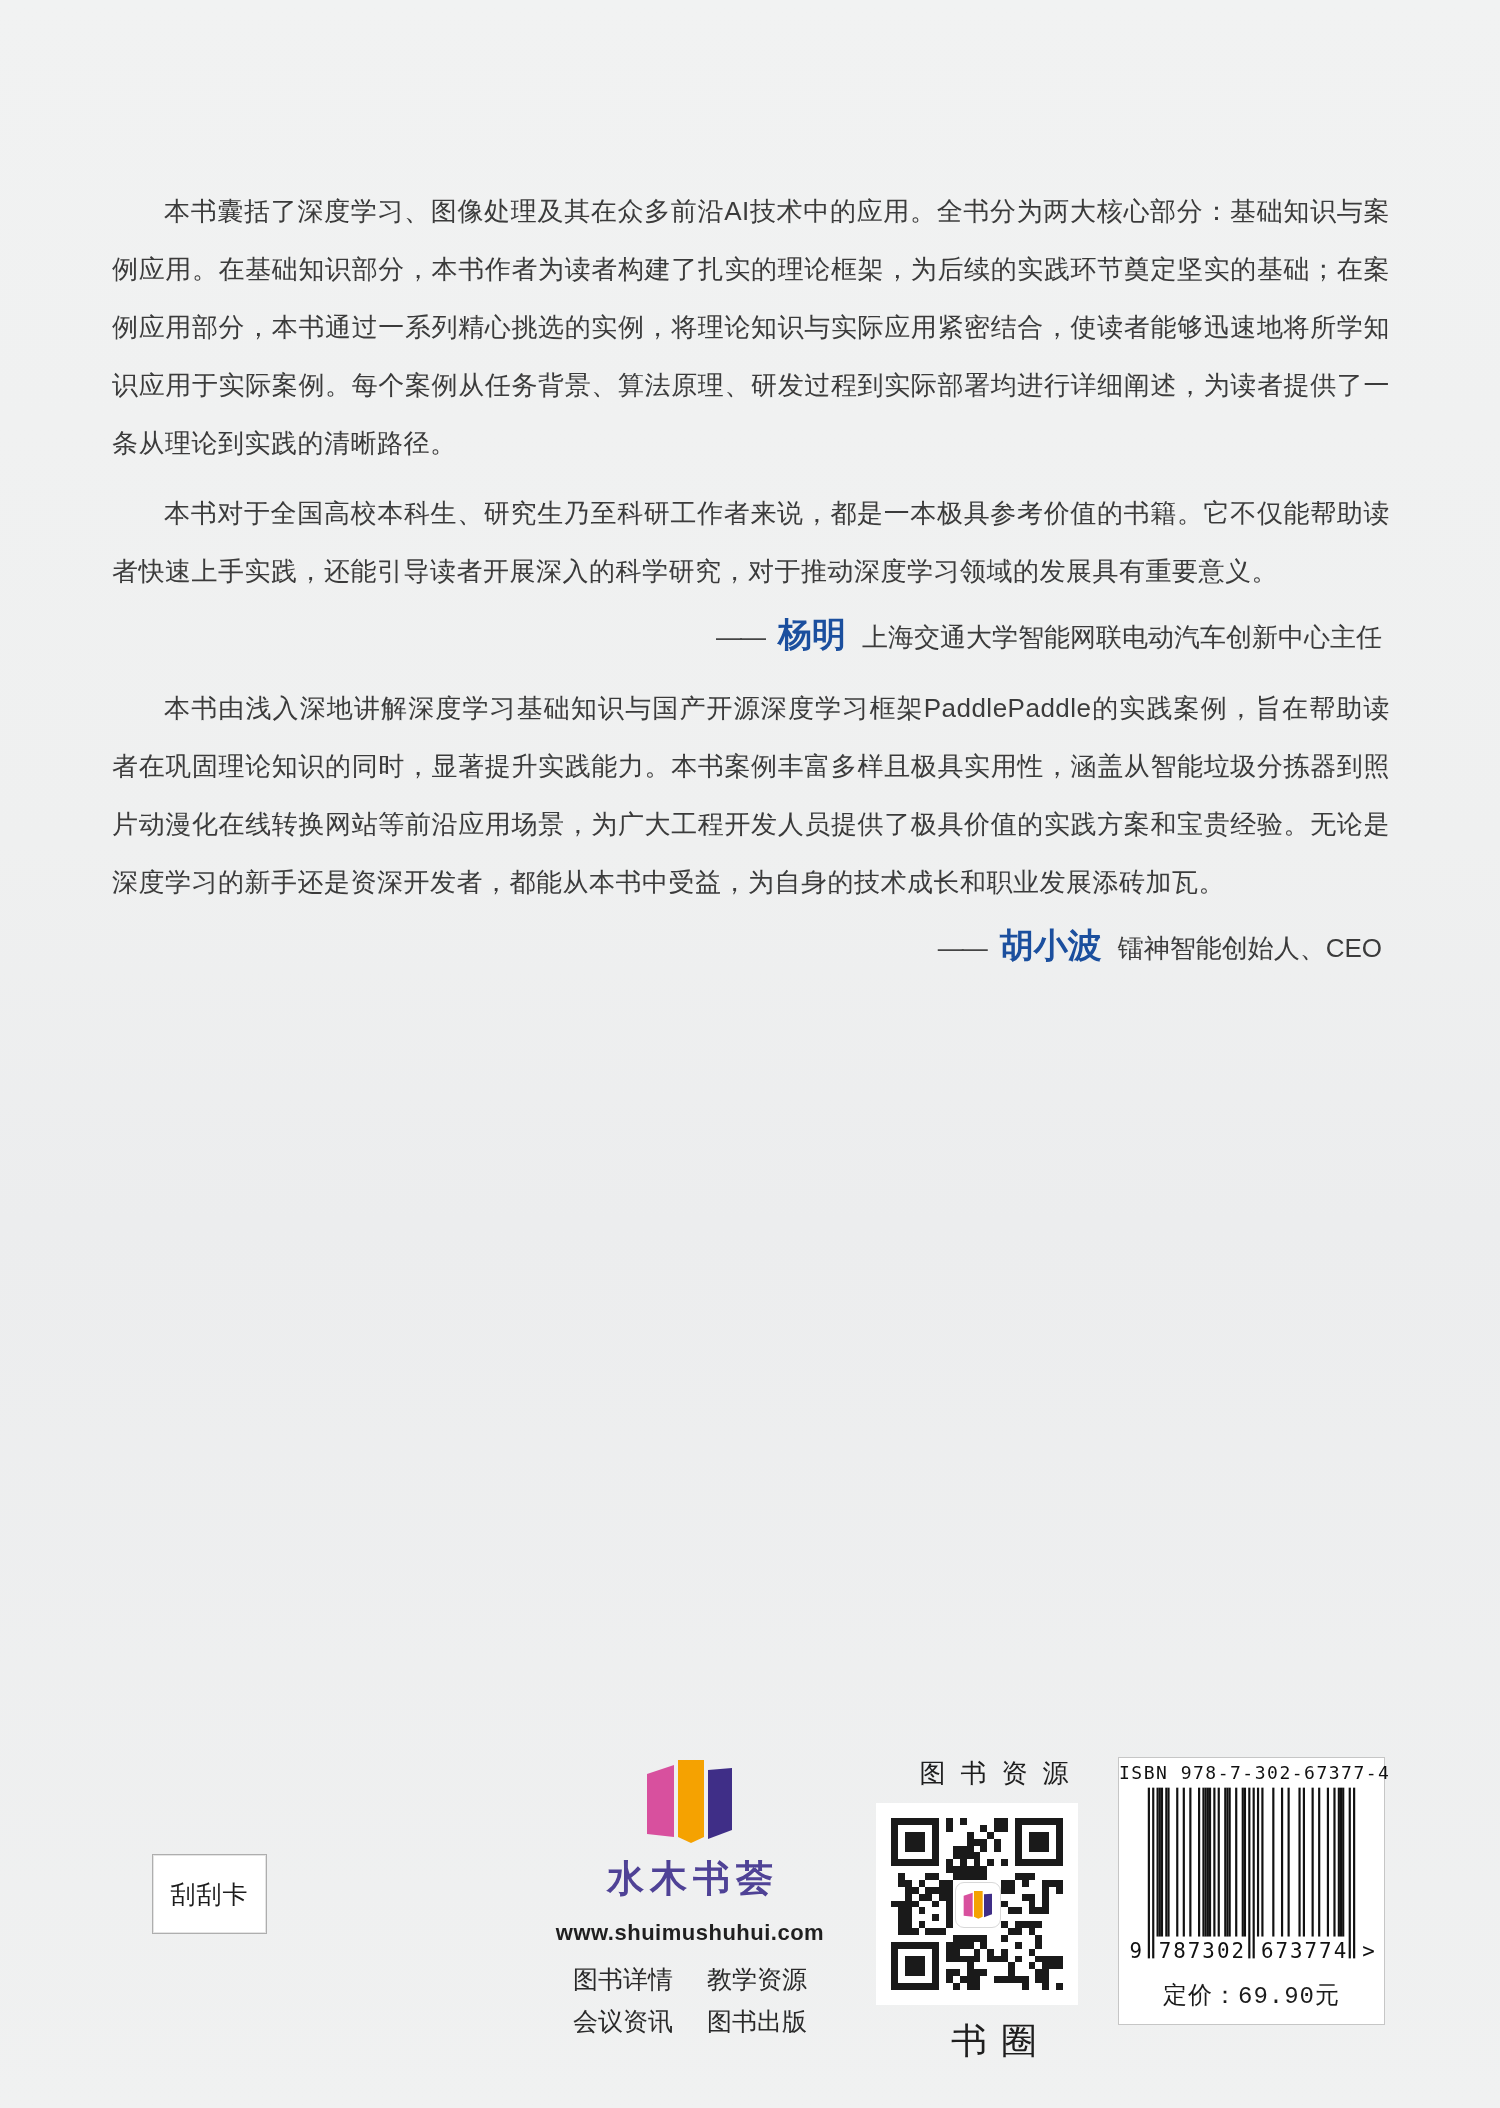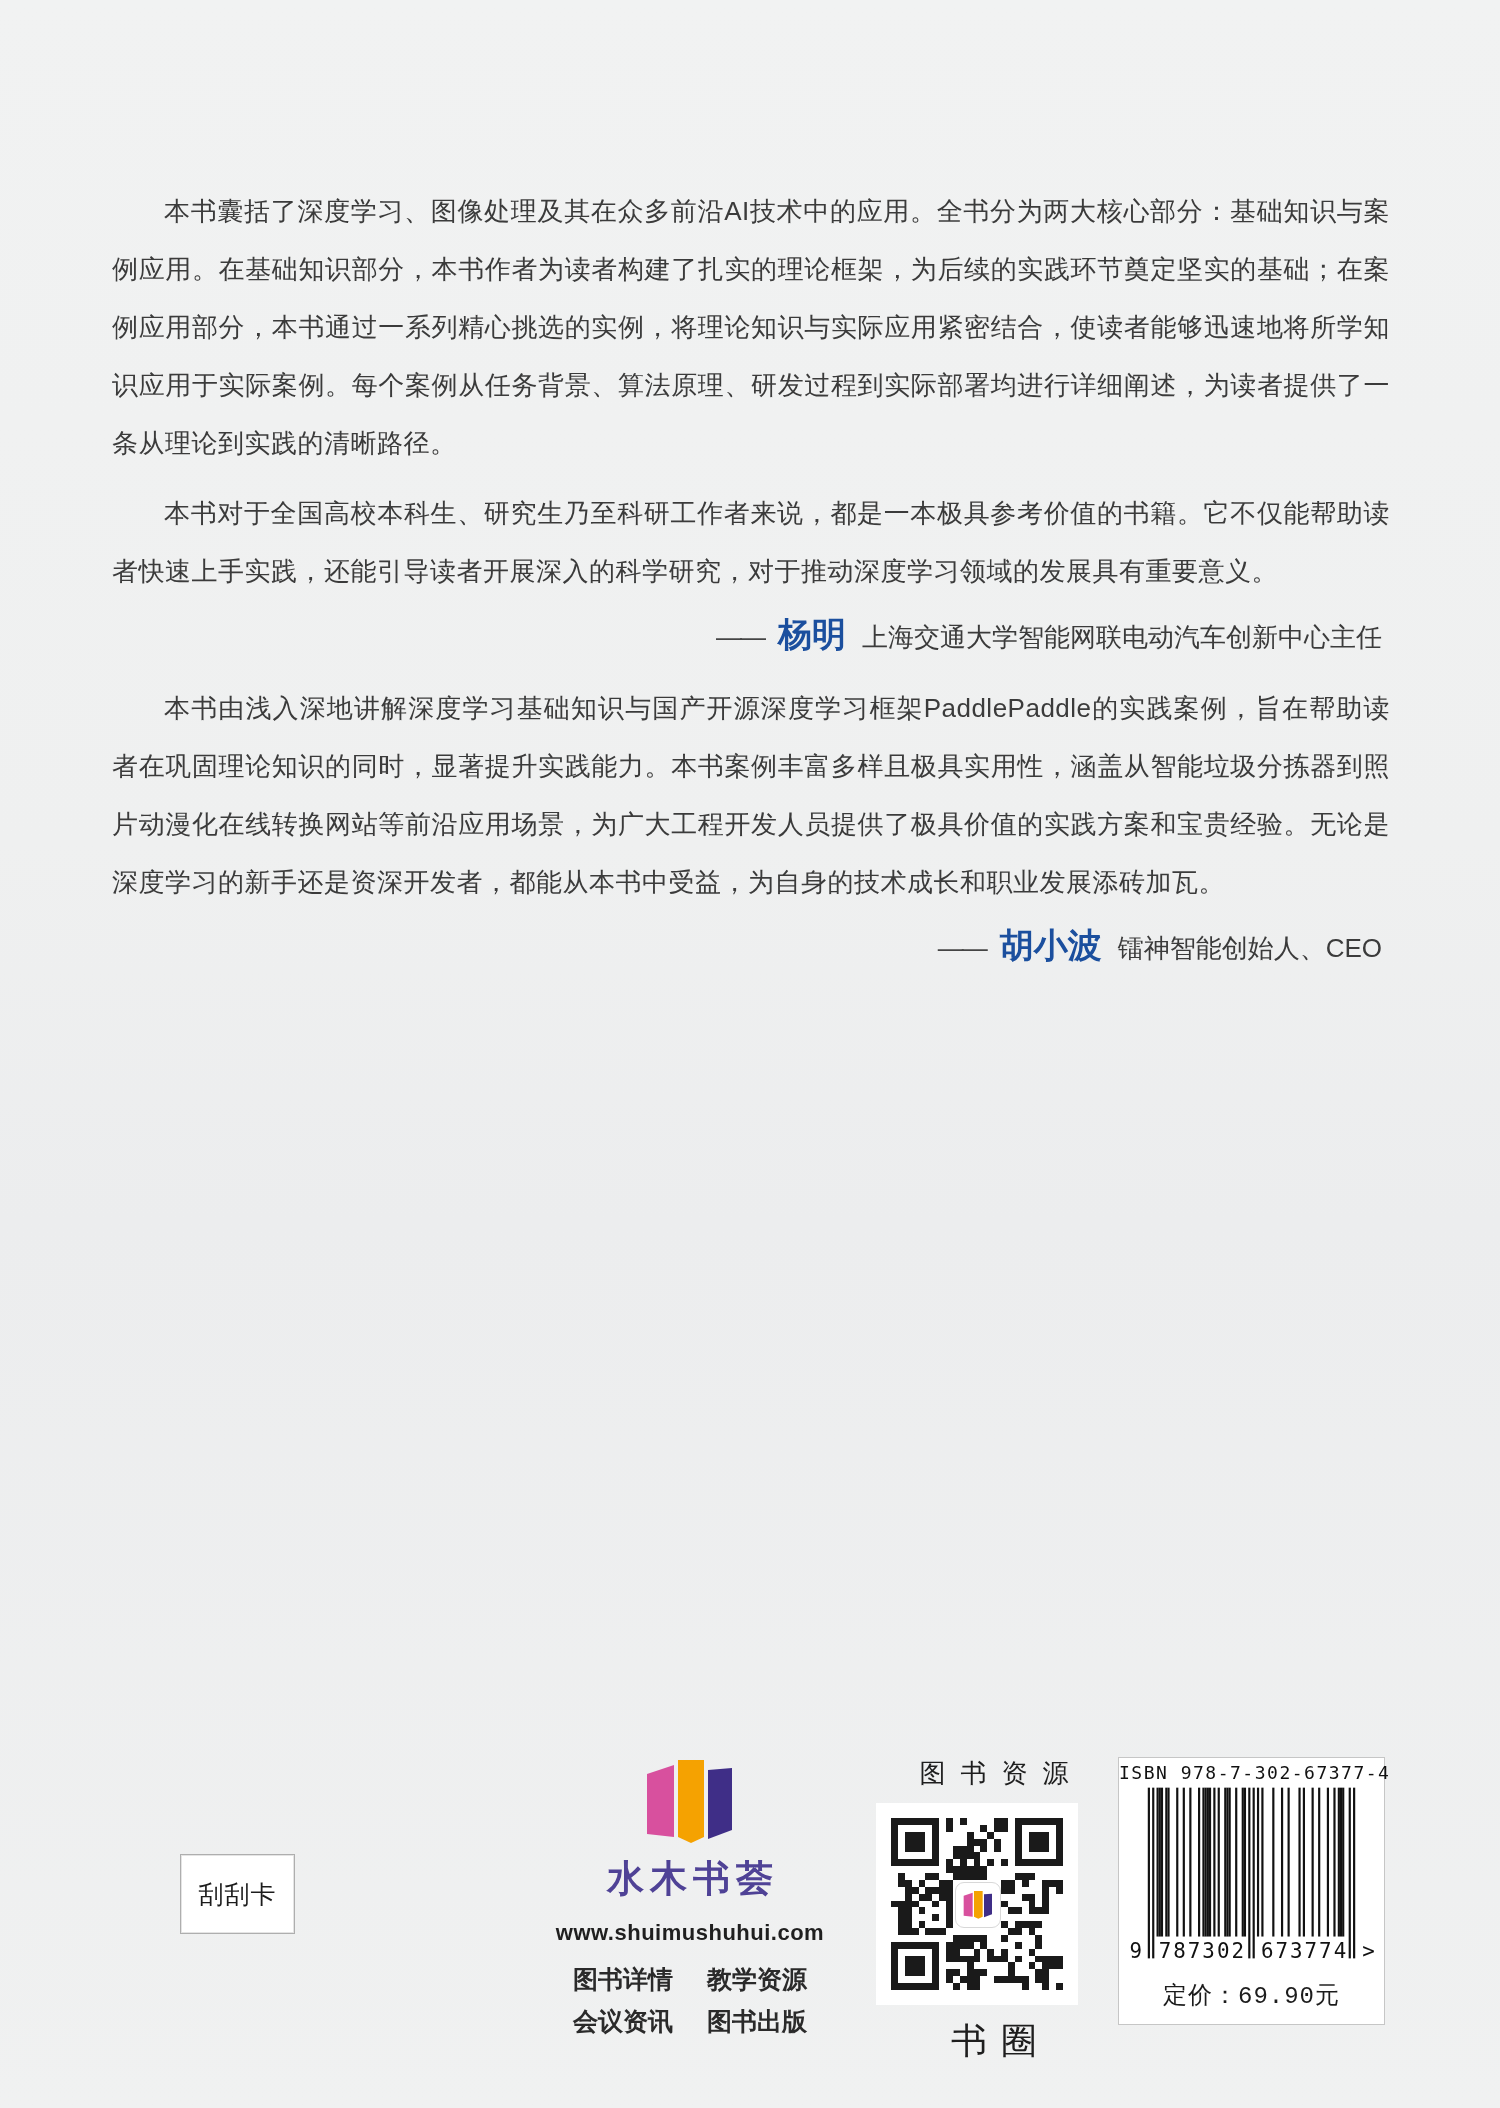--- a/index.html
+++ b/index.html
@@ -12,28 +12,28 @@
   .content{position:absolute;left:112px;top:182px;width:1278px;}
   .body{margin:0;font-size:26px;line-height:58px;text-align:justify;text-indent:2em;color:#3b3b3b;letter-spacing:0.5px;}
   .gap{margin-top:12px;}
   .attr{margin-top:4px;margin-right:8px;font-size:26px;line-height:60px;text-align:right;color:#3b3b3b;}
   .attr .dash{letter-spacing:-2px;color:#444;}
   .attr .name{font-weight:bold;color:#1b4f9e;margin:0 16px 0 14px;font-size:34px;}
   .attr .title{color:#3b3b3b;}
   
   .scratch{position:absolute;left:152px;top:1854px;width:113px;height:78px;background:#fff;
     border:1px solid #aeaeae;display:flex;align-items:center;justify-content:center;
-    font-size:25px;color:#1c1c1c;letter-spacing:1px;box-shadow:0 0 0 1px #e4e4e4 inset;margin-left:28px;}
+    font-size:25px;color:#1c1c1c;letter-spacing:1px;box-shadow:0 0 0 1px #e4e4e4 inset;}
   
   .publisher{position:absolute;left:540px;top:1760px;width:300px;text-align:center;}
   .logo{width:90px;height:84px;display:block;margin:0 auto;}
   .pub-name{margin-top:10px;font-size:37px;font-weight:700;color:#4f4296;letter-spacing:6px;padding-left:6px;}
   .pub-site{margin-top:16px;font-size:22px;font-weight:bold;color:#1f1f1f;letter-spacing:0.5px;}
   .pub-links{margin-top:12px;font-size:25px;color:#2a2a2a;line-height:42px;}
-  .pub-links .row{display:flex;justify-content:center;gap:34px;font-weight:bold;}
+  .pub-links .row{display:flex;justify-content:center;gap:34px;}
   
   .qr-block{position:absolute;left:876px;top:1756px;width:236px;text-align:center;}
   .qr-title{font-size:26px;color:#1e1e1e;letter-spacing:15px;padding-left:15px;white-space:nowrap;}
   .qr-box{position:relative;margin-top:12px;width:202px;height:202px;background:#fff;}
   .qr-box svg.qr{position:absolute;left:15px;top:15px;width:172px;height:172px;}
   .qr-logo{position:absolute;left:79px;top:79px;width:44px;height:44px;background:#fff;border:1px solid #d8d8d8;
     border-radius:9px;display:flex;align-items:center;justify-content:center;}
   .qr-logo svg{width:30px;height:28px;}
   .qr-caption{margin-top:12px;font-size:36px;color:#1e1e1e;letter-spacing:14px;padding-left:14px;}
   

